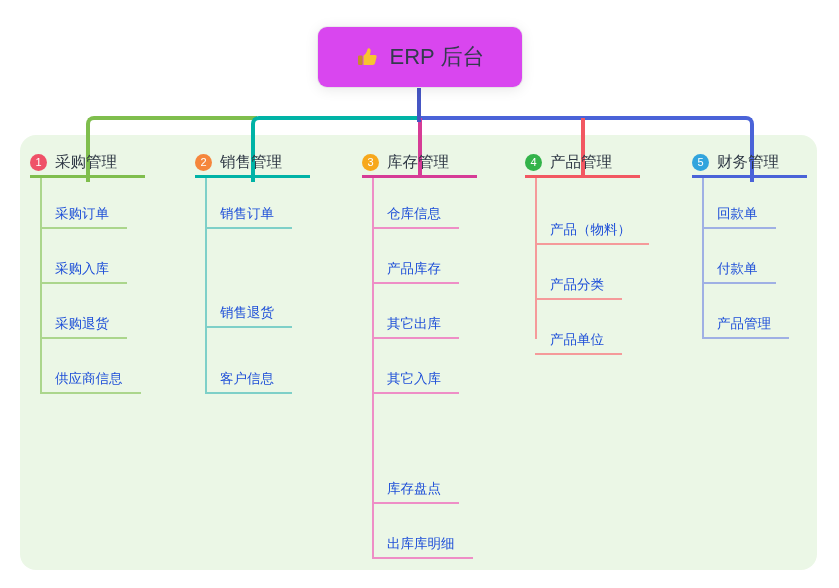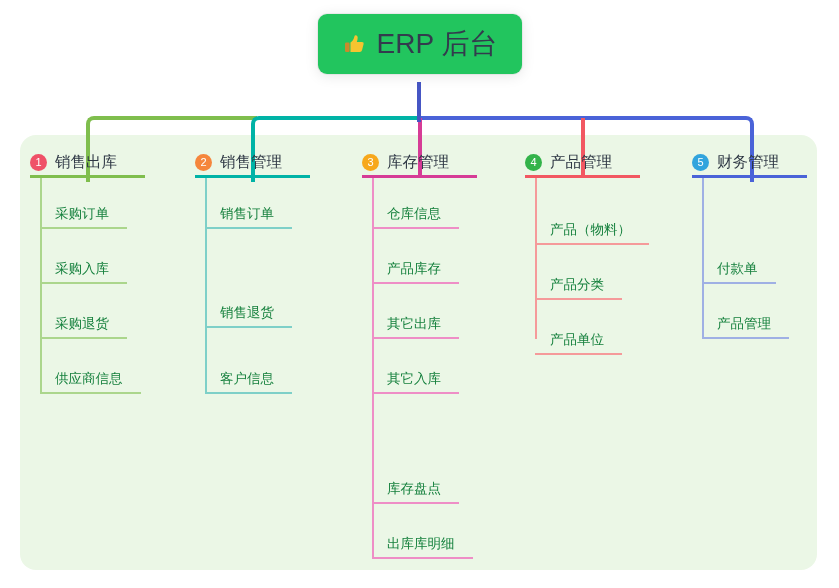--- a/index.html
+++ b/index.html
@@ -6,25 +6,25 @@
   .stage {
     position:relative; width:839px; height:588px; background:#fff;
     font-family:"Liberation Sans","DejaVu Sans",sans-serif; overflow:hidden;
   }
   .panel {
     position:absolute; left:20px; top:135px; width:797px; height:435px;
     background:#ebf7e6; border-radius:16px;
   }
   
   .root-card {
-    position:absolute; left:318px; top:14px; width:204px; height:60px;
-    background:#22c55e; border-radius:9px;
+    position:absolute; left:318px; top:27px; width:204px; height:60px;
+    background:#d946ef; border-radius:9px;
     box-shadow:0 2px 14px rgba(0,0,0,.10), 0 0 0 1px #f3f3f3;
     display:flex; align-items:center; justify-content:center; gap:10px;
-    font-size:28px; color:#333b4d; z-index:6;
+    font-size:22px; color:#333b4d; z-index:6;
   }
   .thumb { display:flex; align-items:center; }
   
   .root-drop { position:absolute; left:417px; top:82px; width:4px; height:40px; background:#4656c4; z-index:5; }
   .l1 { position:absolute; left:86px;  top:116px; width:167px; height:62px;
         border-left:4px solid #7fbe4d; border-top:4px solid #7fbe4d; border-top-left-radius:8px; }
   .l2 { position:absolute; left:251px; top:116px; width:170px; height:62px;
         border-left:4px solid #00b3a6; border-top:4px solid #00b3a6; border-top-left-radius:8px; }
   .l5 { position:absolute; left:419px; top:116px; width:331px; height:62px;
         border-right:4px solid #4a63d8; border-top:4px solid #4a63d8; border-top-right-radius:8px; }
@@ -53,21 +53,21 @@
   
   .spine { position:absolute; width:2px; }
   .s1 { left:40px;  top:178px; height:216px; background:#abd68c; }
   .s2 { left:205px; top:178px; height:216px; background:#7ed0c8; }
   .s3 { left:372px; top:178px; height:381px; background:#ee8ec6; }
   .s4 { left:535px; top:178px; height:161px; background:#f59a9a; }
   .s5 { left:702px; top:178px; height:161px; background:#9fb0e4; }
   
   .child {
     position:absolute; height:26px; line-height:26px;
-    padding:0 18px 0 15px; font-size:13.5px; color:#15803d;
+    padding:0 18px 0 15px; font-size:13.5px; color:#1d4ed8;
     border-bottom:2px solid; white-space:nowrap;
   }
   .c1 { border-bottom-color:#abd68c; }
   .c2 { border-bottom-color:#7ed0c8; }
   .c3 { border-bottom-color:#ee8ec6; }
   .c4 { border-bottom-color:#f59a9a;margin-top:16px; }
   .c5 { border-bottom-color:#9fb0e4; }
 </style>
 </head>
 <body>
@@ -88,21 +88,21 @@
       <svg width="24" height="24" viewBox="0 0 24 24" aria-hidden="true">
         <rect x="2" y="10.5" width="4.6" height="9.5" rx="1.2" fill="#c98a2c"></rect>
         <path d="M7.5 20 L16.8 20 q1.8 0 2.2 -1.7 l1.6 -6.3 q.5 -2 -1.6 -2 h-5.2 q.9 -2.6 .9 -4.4 0 -2 -1.7 -2.3 -1.3 -.2 -1.6 1.2 -.6 2.8 -1.9 4.3 -1 1.2 -2 1.7 z" fill="#f7c430"></path>
       </svg>
     </span>
     <span class="root-label">ERP 后台</span>
   </div>
 
   <div class="branch-header h1">
     <span class="badge">1</span>
-    <span>销售出库</span>
+    <span>采购管理</span>
   </div>
   <div class="branch-header h2">
     <span class="badge">2</span>
     <span>销售管理</span>
   </div>
   <div class="branch-header h3">
     <span class="badge">3</span>
     <span>库存管理</span>
   </div>
   <div class="branch-header h4">
@@ -133,16 +133,17 @@
   <div class="child c3" style="left:372px; top:256px">产品库存</div>
   <div class="child c3" style="left:372px; top:311px">其它出库</div>
   <div class="child c3" style="left:372px; top:366px">其它入库</div>
   <div class="child c3" style="left:372px; top:476px">库存盘点</div>
   <div class="child c3" style="left:372px; top:531px">出库库明细</div>
 
   <div class="child c4" style="left:535px; top:201px">产品（物料）</div>
   <div class="child c4" style="left:535px; top:256px">产品分类</div>
   <div class="child c4" style="left:535px; top:311px">产品单位</div>
 
+  <div class="child c5" style="left:702px; top:201px">回款单</div>
   <div class="child c5" style="left:702px; top:256px">付款单</div>
   <div class="child c5" style="left:702px; top:311px">产品管理</div>
 
 </div>
 
 </body></html>

